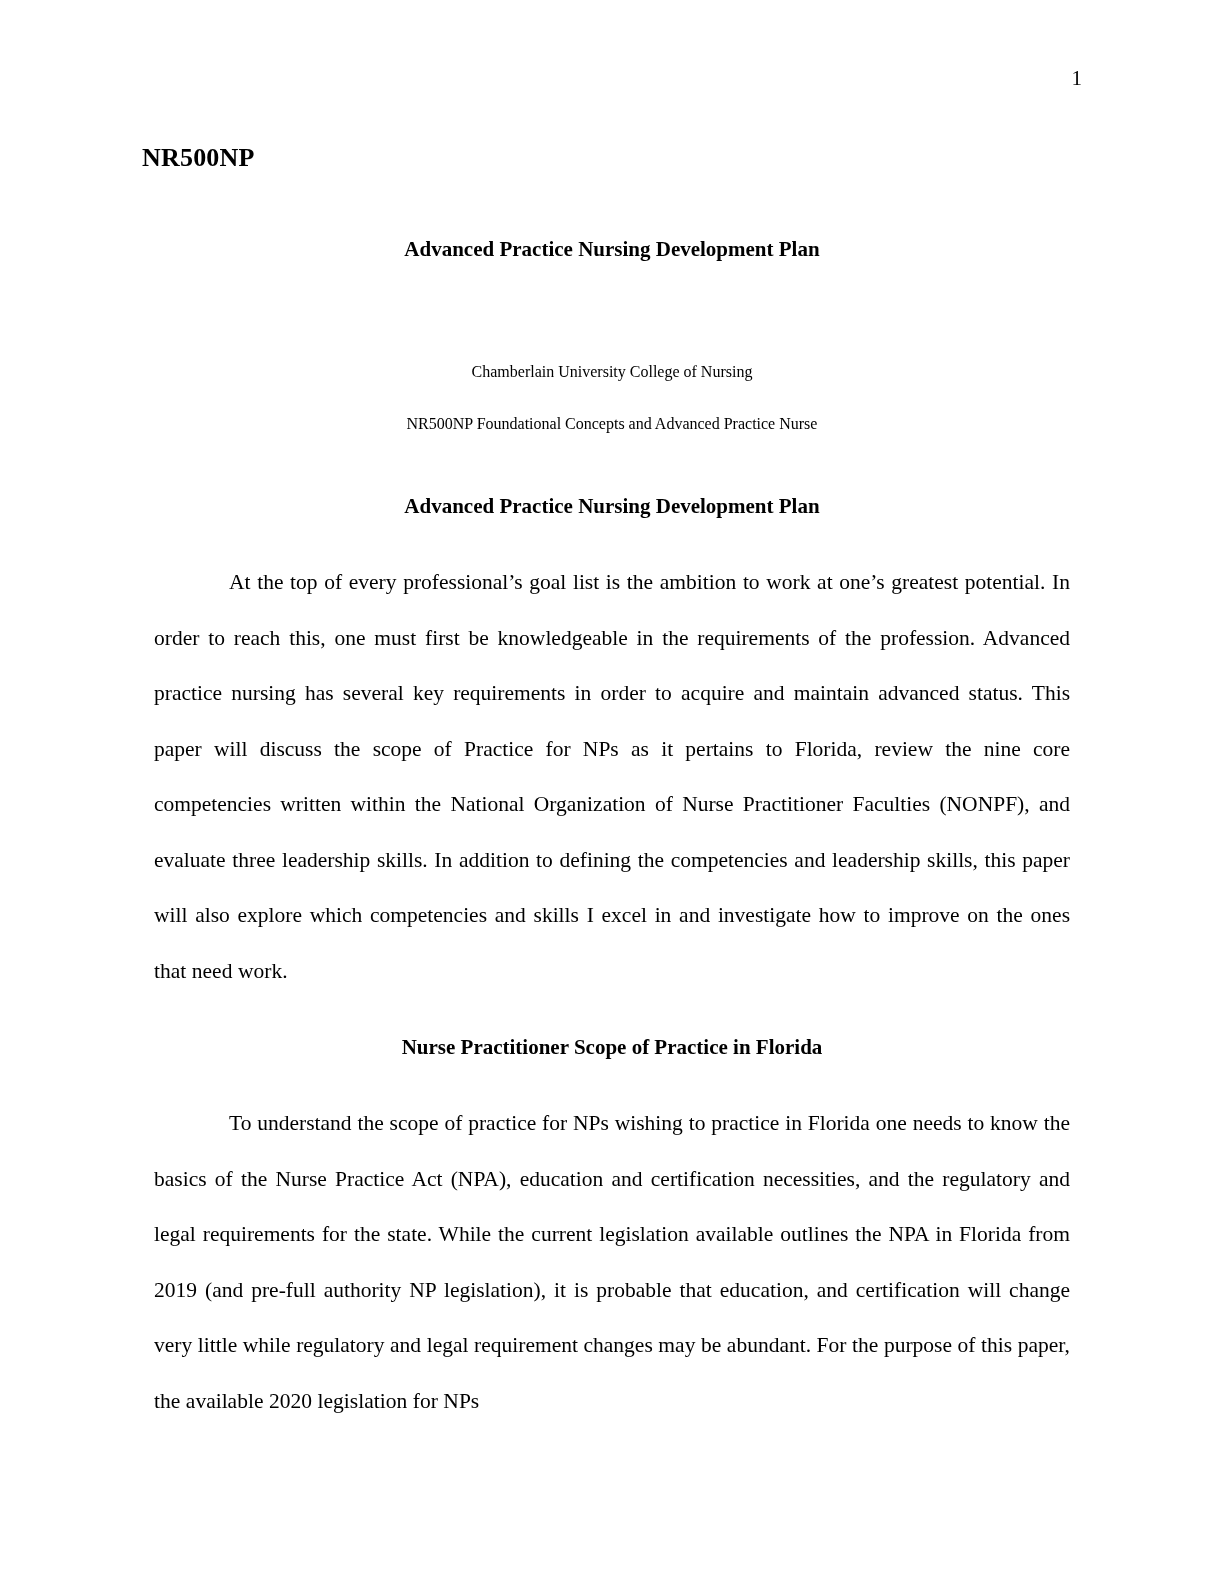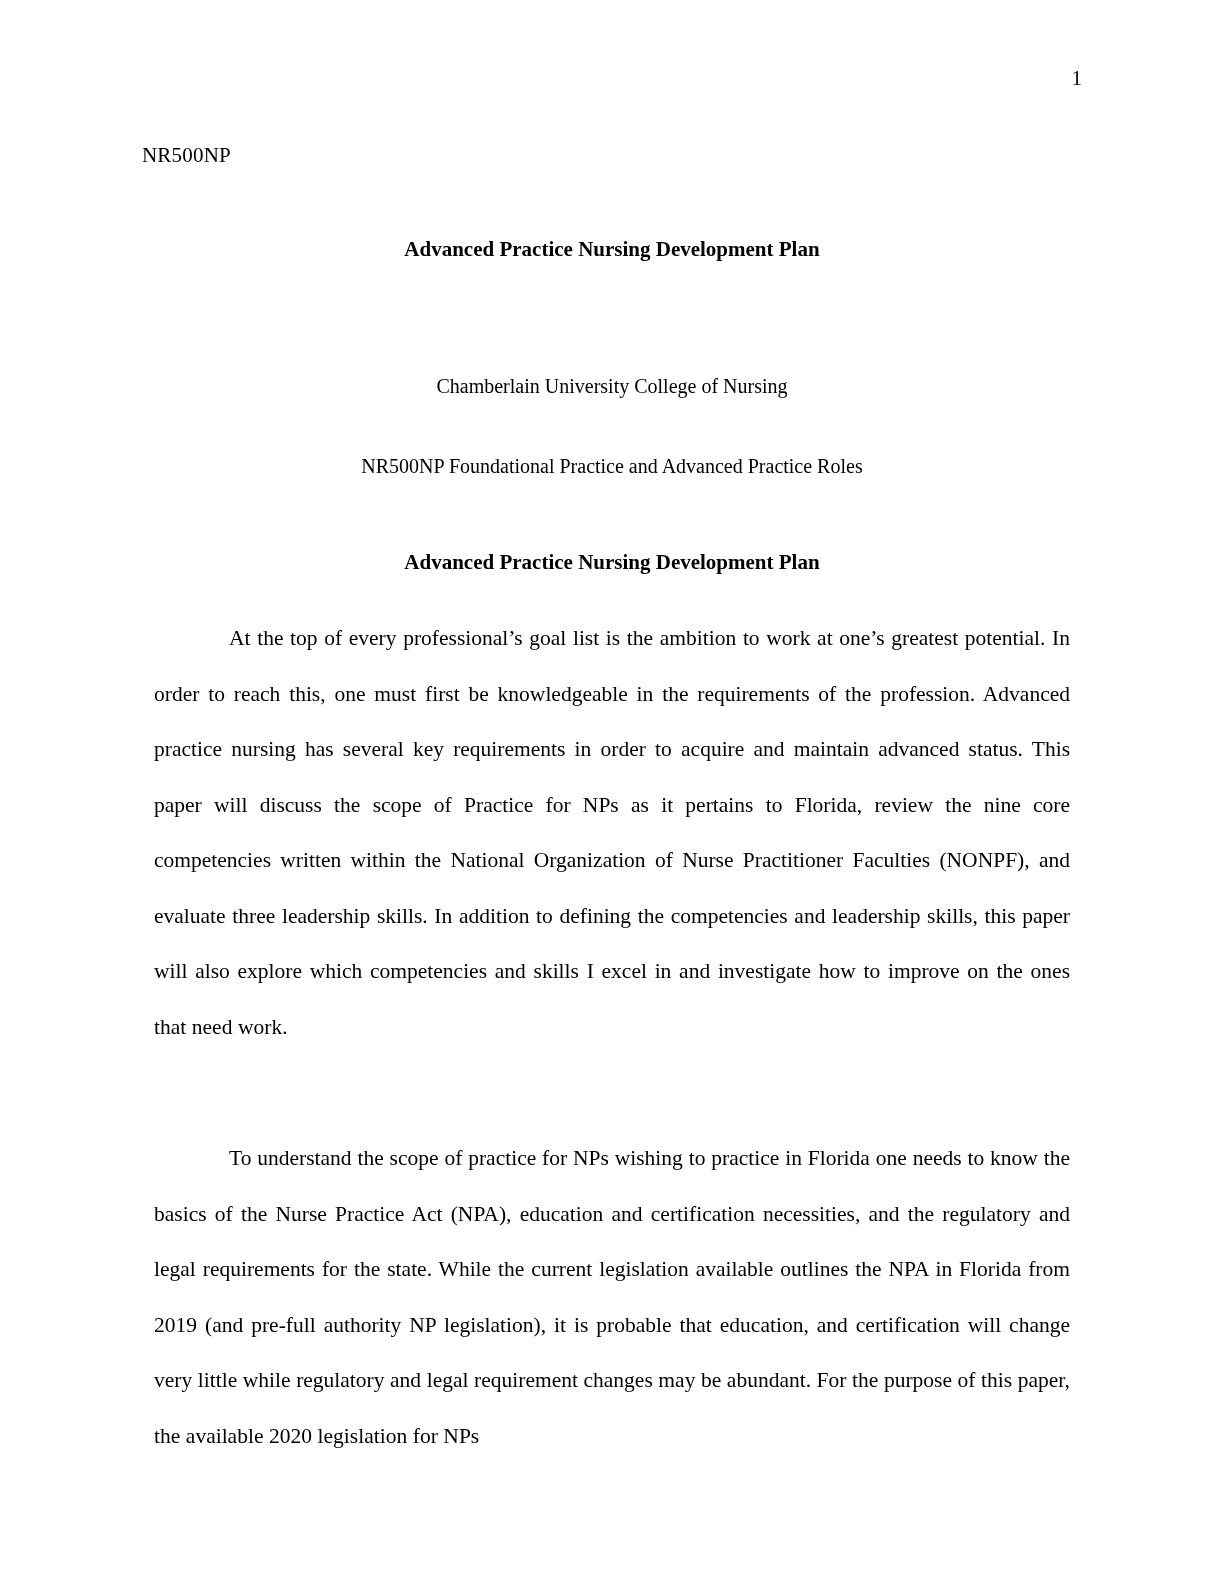--- a/index.html
+++ b/index.html
@@ -24,22 +24,22 @@
     top: 68px;
     right: 142px;
     font-size: 21px;
     line-height: 1;
     text-align: right;
   }
   .running-head {
     position: absolute;
     top: 143px;
     left: 142px;
-    font-size: 21px;
-    font-weight: normal;
+    font-size: 26px;
+    font-weight: bold;
     letter-spacing: 0.2px;
     text-align: right;
   }
   .content {
     position: absolute;
     top: 239px;
     left: 142px;
     width: 940px;
   }
   .title-centered-bold {
@@ -47,23 +47,23 @@
     font-weight: bold;
     font-size: 21px;
     line-height: 1;
     margin: 0 0 0 0;
   }
   .spacer-1 { height: 104px; }
   .spacer-2 { height: 36px; }
   .spacer-3 { height: 64px; }
   .center-line {
     text-align: center;
-    font-size: 20px;
+    font-size: 16px;
     line-height: 1;
-    margin: 12px;
+    margin: 0;
   }
   .section-heading {
     text-align: center;
     font-weight: bold;
     font-size: 21px;
     line-height: 1;
     margin: 0;
   }
   p.body-par {
     font-size: 21.5px;
@@ -88,31 +88,32 @@
   <div class="content">
 
     <div class="title-centered-bold">Advanced Practice Nursing Development Plan</div>
 
     <div class="spacer-1"></div>
 
     <div class="center-line">Chamberlain University College of Nursing</div>
 
     <div class="spacer-2"></div>
 
-    <div class="center-line">NR500NP Foundational Practice and Advanced Practice Roles</div>
+    <div class="center-line">NR500NP Foundational Concepts and Advanced Practice Nurse</div>
 
     <div class="spacer-3"></div>
 
     <div class="section-heading">Advanced Practice Nursing Development Plan</div>
 
     <div class="h-gap-small"></div>
 
     <p class="body-par">At the top of every professional’s goal list is the ambition to work at one’s greatest potential. In order to reach this, one must first be knowledgeable in the requirements of the profession. Advanced practice nursing has several key requirements in order to acquire and maintain advanced status. This paper will discuss the scope of Practice for NPs as it pertains to Florida, review the nine core competencies written within the National Organization of Nurse Practitioner Faculties (NONPF), and evaluate three leadership skills. In addition to defining the competencies and leadership skills, this paper will also explore which competencies and skills I excel in and investigate how to improve on the ones that need work.</p>
 
     <div class="h-gap-para"></div>
 
+    <div class="section-heading">Nurse Practitioner Scope of Practice in Florida</div>
 
     <div class="h-gap-small"></div>
 
     <p class="body-par">To understand the scope of practice for NPs wishing to practice in Florida one needs to know the basics of the Nurse Practice Act (NPA), education and certification necessities, and the regulatory and legal requirements for the state. While the current legislation available outlines the NPA in Florida from 2019 (and pre-full authority NP legislation), it is probable that education, and certification will change very little while regulatory and legal requirement changes may be abundant. For the purpose of this paper, the available 2020 legislation for NPs</p>
 
   </div>
 </div>
 
 </body></html>

